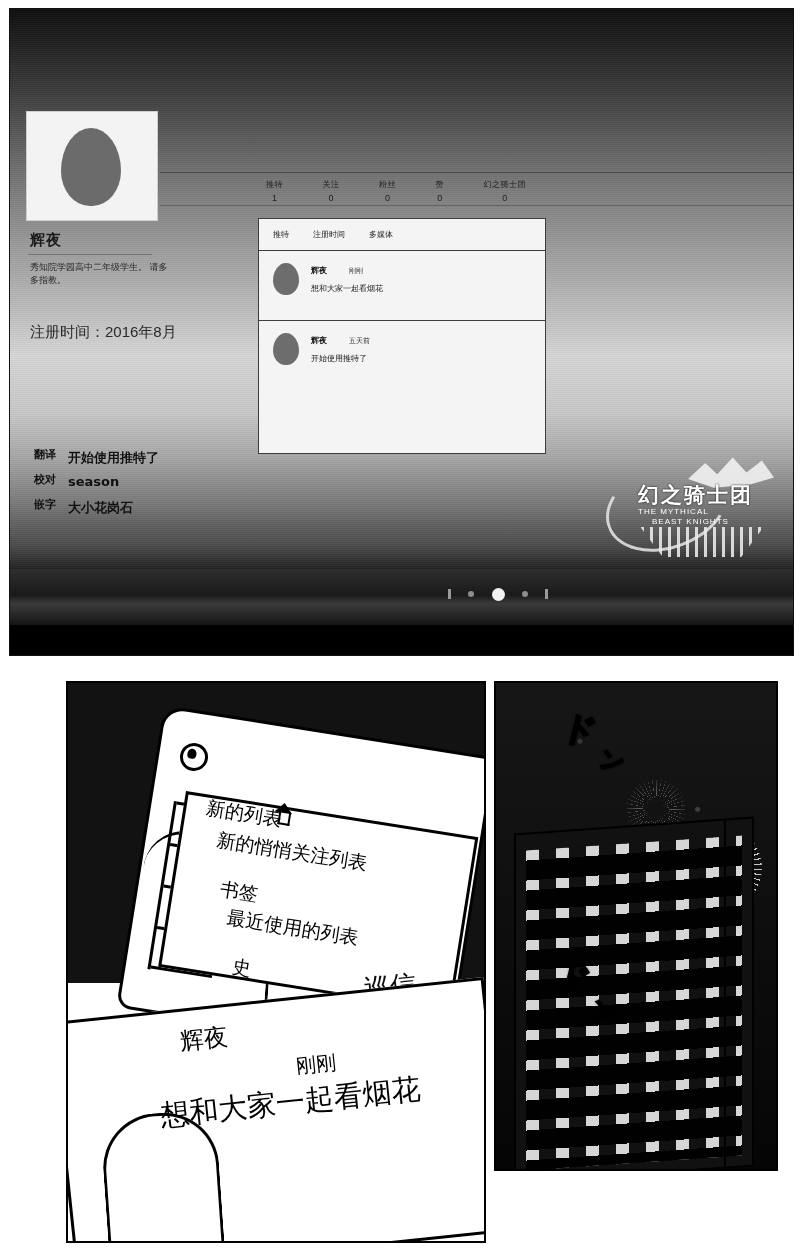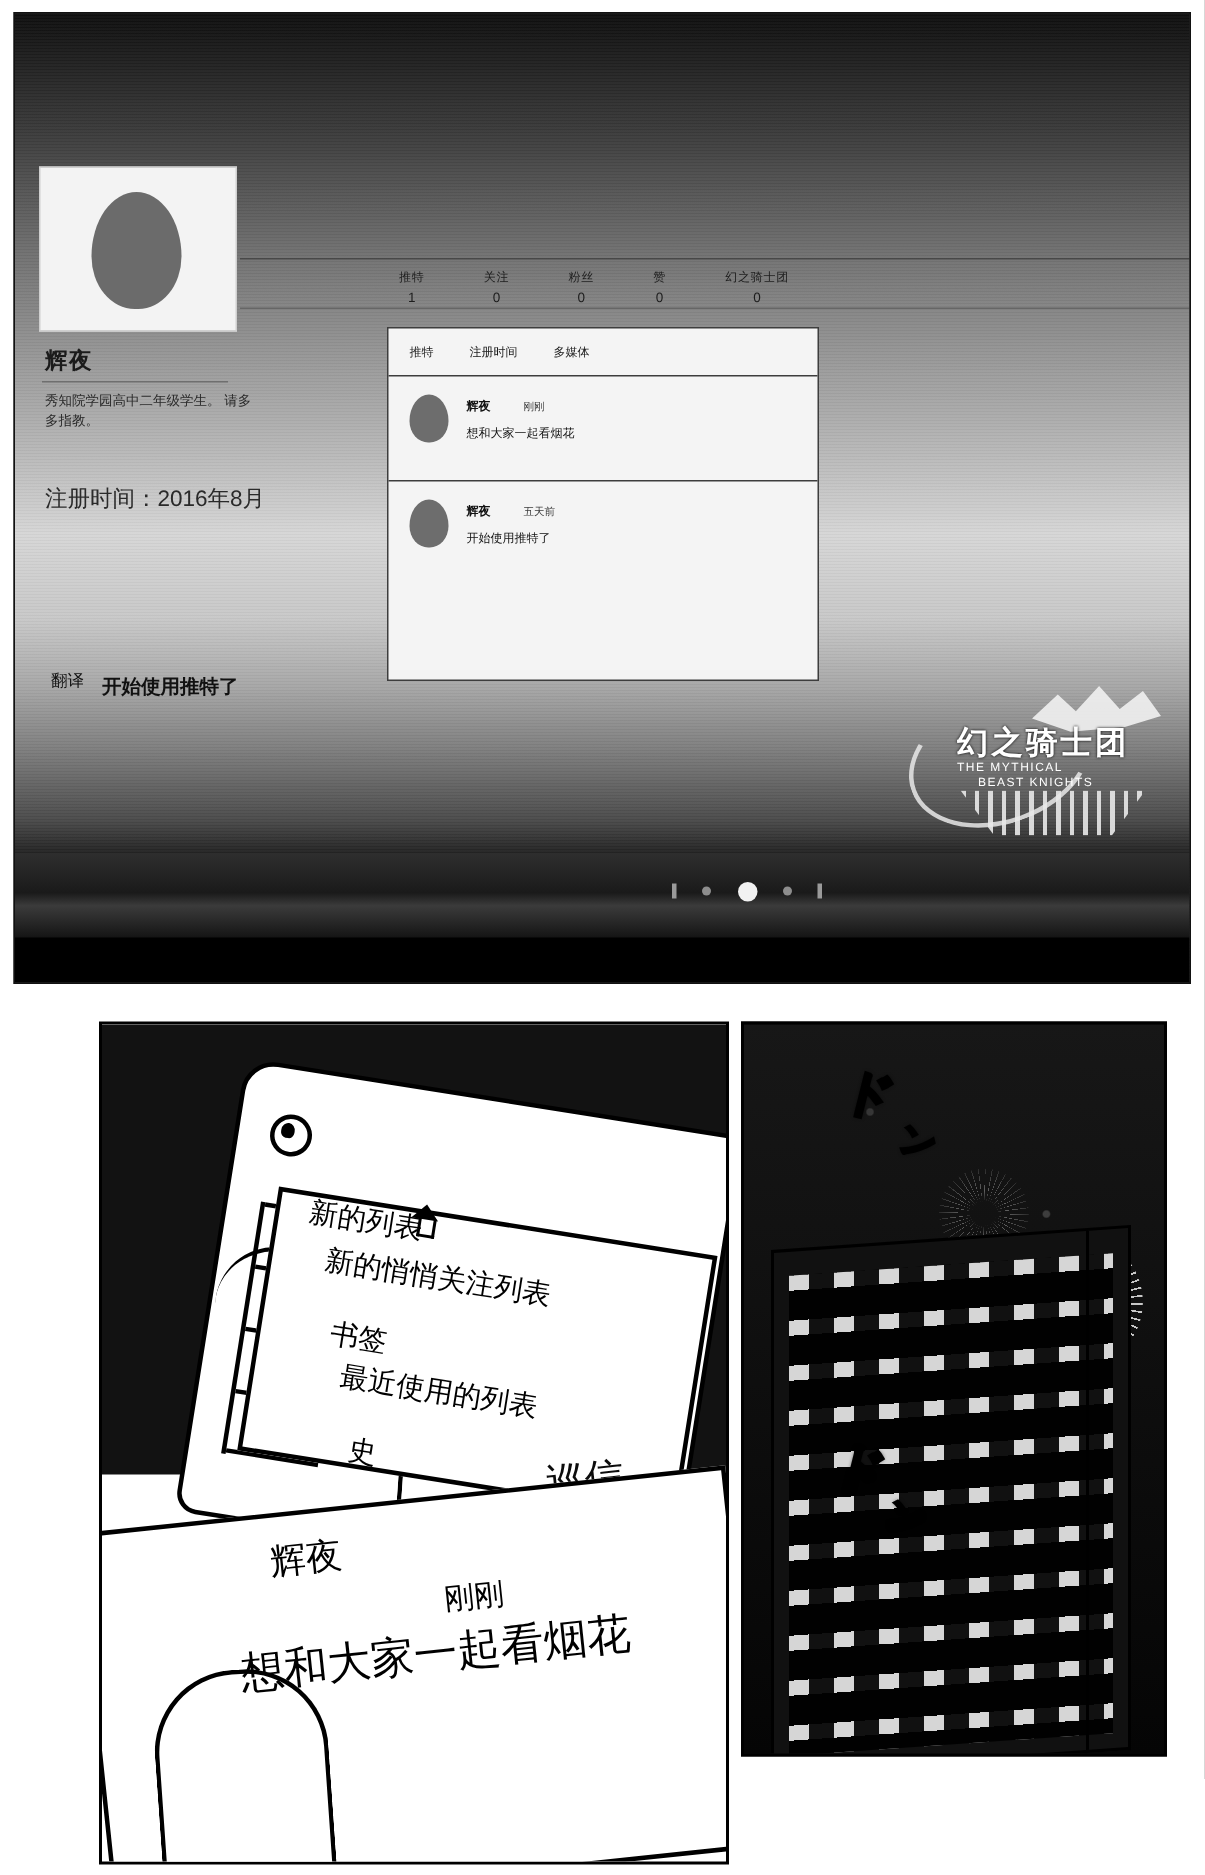--- a/index.html
+++ b/index.html
@@ -211,21 +211,21 @@
     width: 220px;
   }
   .credit-row {
     display: flex;
     align-items: flex-start;
     height: 25px;
   }
   .credit-key {
     width: 34px;
     font-size: 11px;
-    font-weight: normal;
+    font-weight: bold;
     color: #111;
     line-height: 11px;
   }
   .credit-val {
     font-size: 13px;
     font-weight: bold;
     color: #111;
     font-family: "DejaVu Sans", sans-serif;
   }
 
@@ -581,20 +581,28 @@
         <div class="tw-time">五天前</div>
         <div class="tw-text">开始使用推特了</div>
       </div>
     </div>
 
     <div class="credits">
       <div class="credit-row">
         <div class="credit-key">翻译</div>
         <div class="credit-val">开始使用推特了</div>
       </div>
+      <div class="credit-row">
+        <div class="credit-key">校对</div>
+        <div class="credit-val">season</div>
+      </div>
+      <div class="credit-row">
+        <div class="credit-key">嵌字</div>
+        <div class="credit-val">大小花岗石</div>
+      </div>
     </div>
 
     <div class="logo">
       <div class="logo-swoosh"></div>
       <div class="logo-wing"></div>
       <div class="logo-rays"></div>
       <div class="logo-text-cn">幻之骑士团</div>
       <div class="logo-text-en1">THE  MYTHICAL</div>
       <div class="logo-text-en2">BEAST KNIGHTS</div>
     </div>

